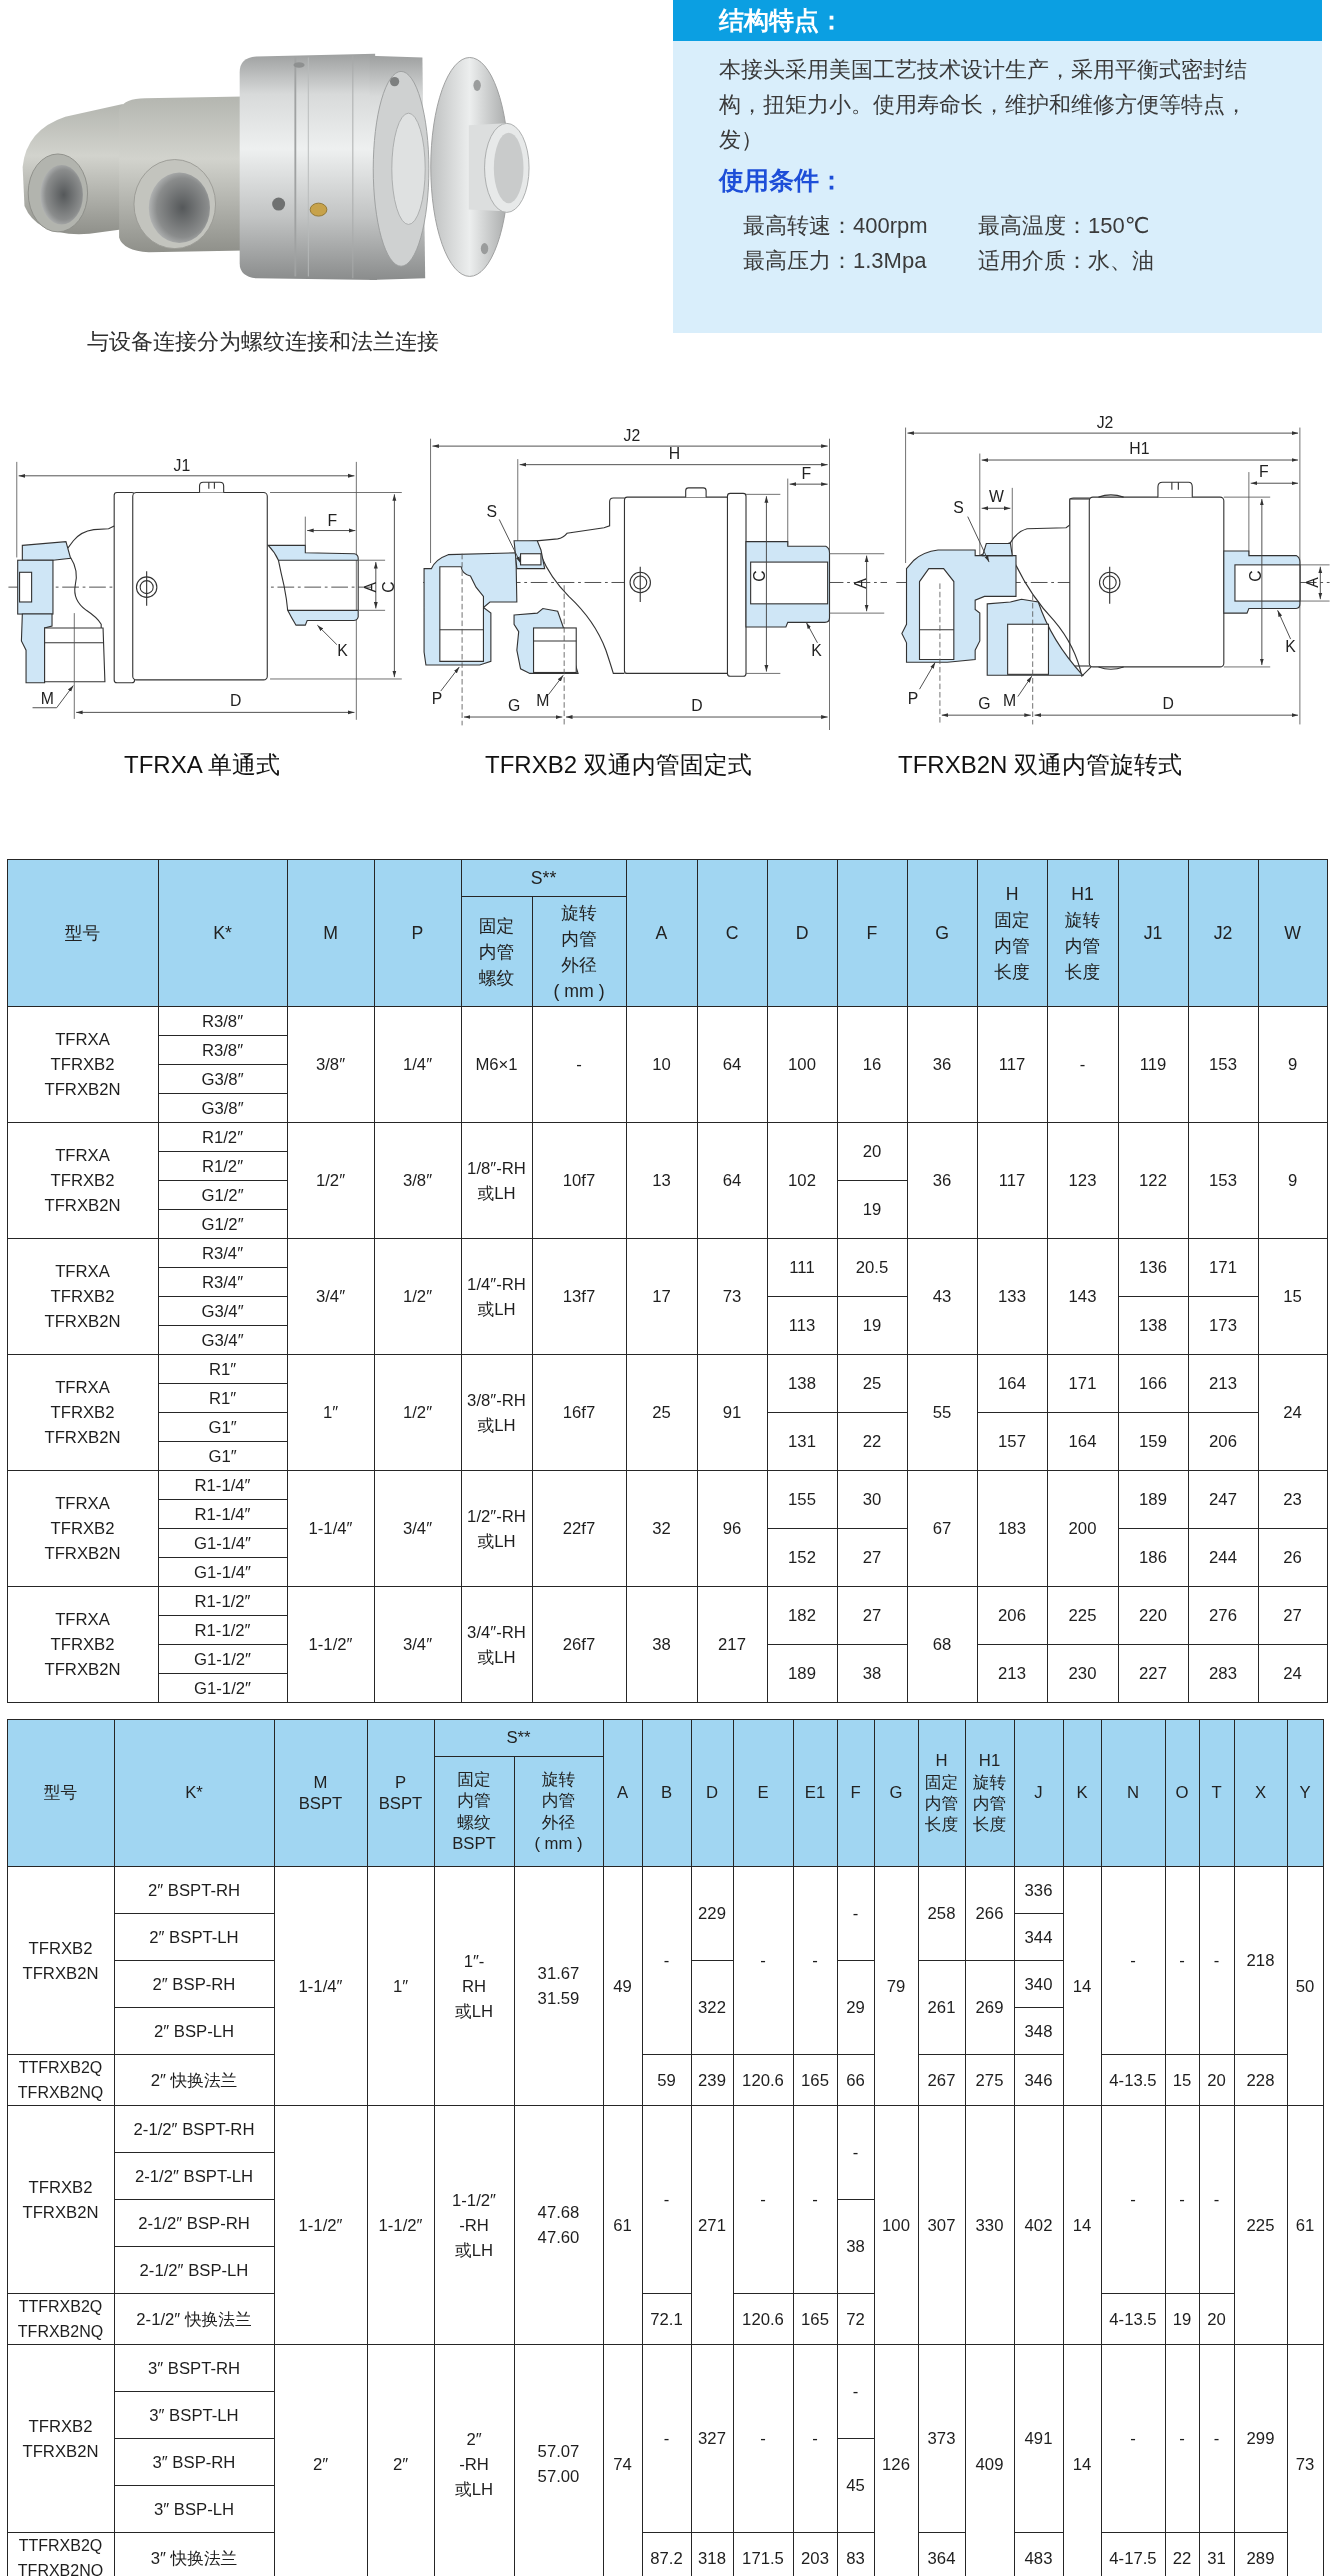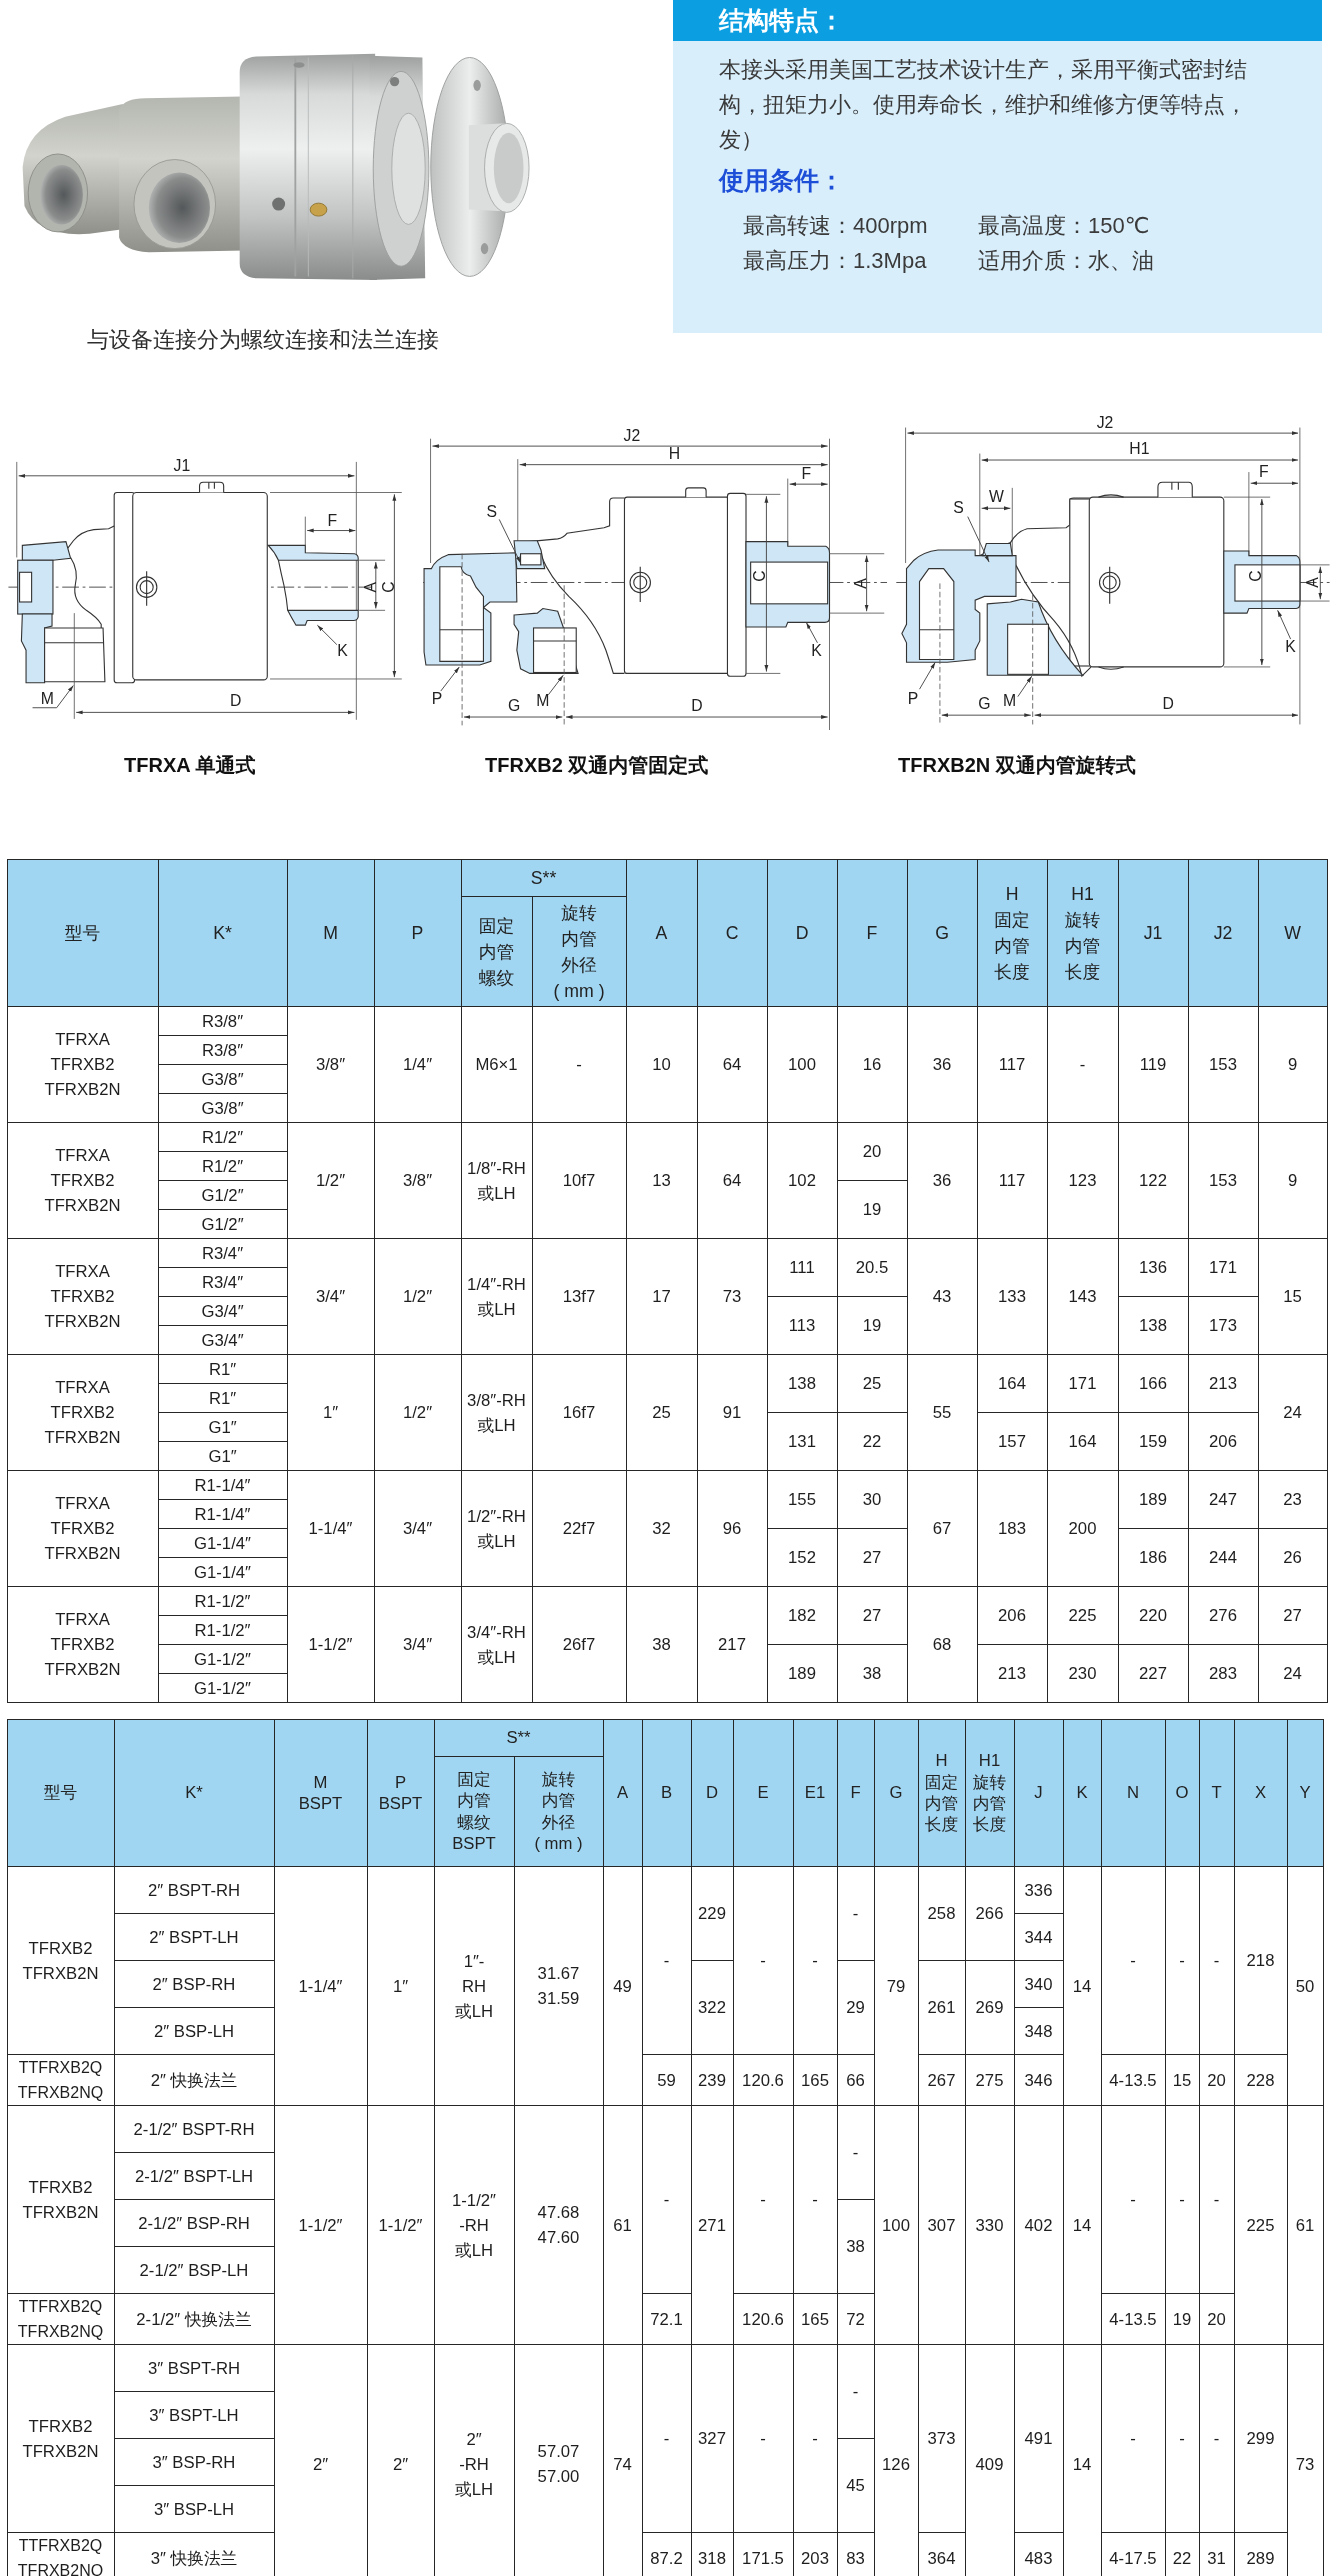--- a/index.html
+++ b/index.html
@@ -1,29 +1,29 @@
 <!DOCTYPE html>
 <html style="font-size:15px"><head>
 <meta charset="utf-8">
 <style>
 html,body{margin:0;padding:0;background:#fff;}
 body{width:1338px;height:2576px;position:relative;overflow:hidden;font-family:"Liberation Sans","DejaVu Sans",sans-serif;color:#222;}
 .abs{position:absolute;}
 #photo{left:0;top:0;}
-#photo-caption{left:87px;top:327px;font-size:22px;line-height:30px;color:#2e2e2e;white-space:nowrap;font-family:Liberation Mono, monospace;}
+#photo-caption{left:87px;top:327px;font-size:22px;line-height:30px;color:#2e2e2e;white-space:nowrap;}
 #info-box{left:673px;top:0;width:649px;height:333px;background:#d9eefb;}
 #info-header{height:41px;background:#0b9fe2;color:#fff;font-weight:bold;font-size:25px;line-height:41px;padding-left:46px;}
 #info-body{padding:11px 0 0 46px;}
 .desc-line{font-size:22px;line-height:35px;color:#3a3a3a;white-space:nowrap;}
 #cond-title{font-size:25px;font-weight:bold;line-height:35px;color:#1d4ed8;margin-top:5.6px;}
 #spec-rows{margin-top:10.2px;margin-left:24px;}
 .spec-row{display:flex;font-size:22px;line-height:35px;color:#3a3a3a;white-space:nowrap;}
 .spec-row .spec{width:235px;}
 #diagrams{left:0;top:409px;}
-.diag-title{top:750px;font-size:20px;font-weight:bold;line-height:30px;color:#111;white-space:nowrap;}
+.diag-title{top:750px;font-size:24px;font-weight:normal;line-height:30px;color:#111;white-space:nowrap;}
 #dt1{left:124px;} #dt2{left:485px;} #dt3{left:898px;}
 svg .ln{stroke:#333;stroke-width:1.2;fill:none;}
 svg .bl{fill:#cfe6f6;stroke:#333;stroke-width:1.2;}
 svg .wt{fill:#fff;stroke:#333;stroke-width:1.2;}
 svg .ext{stroke:#555;stroke-width:0.9;fill:none;}
 svg .dsh{stroke:#555;stroke-width:0.9;stroke-dasharray:6 3;fill:none;}
 svg .dim{stroke:#444;stroke-width:1;fill:none;marker-start:url(#ah);marker-end:url(#ah);}
 svg .ldr{stroke:#444;stroke-width:1;fill:none;marker-start:url(#ah);}
 svg .cl{stroke:#444;stroke-width:1;stroke-dasharray:18 4 3 4;}
 svg .lbl{font-family:"Liberation Sans",sans-serif;font-size:17px;fill:#222;text-anchor:middle;}

